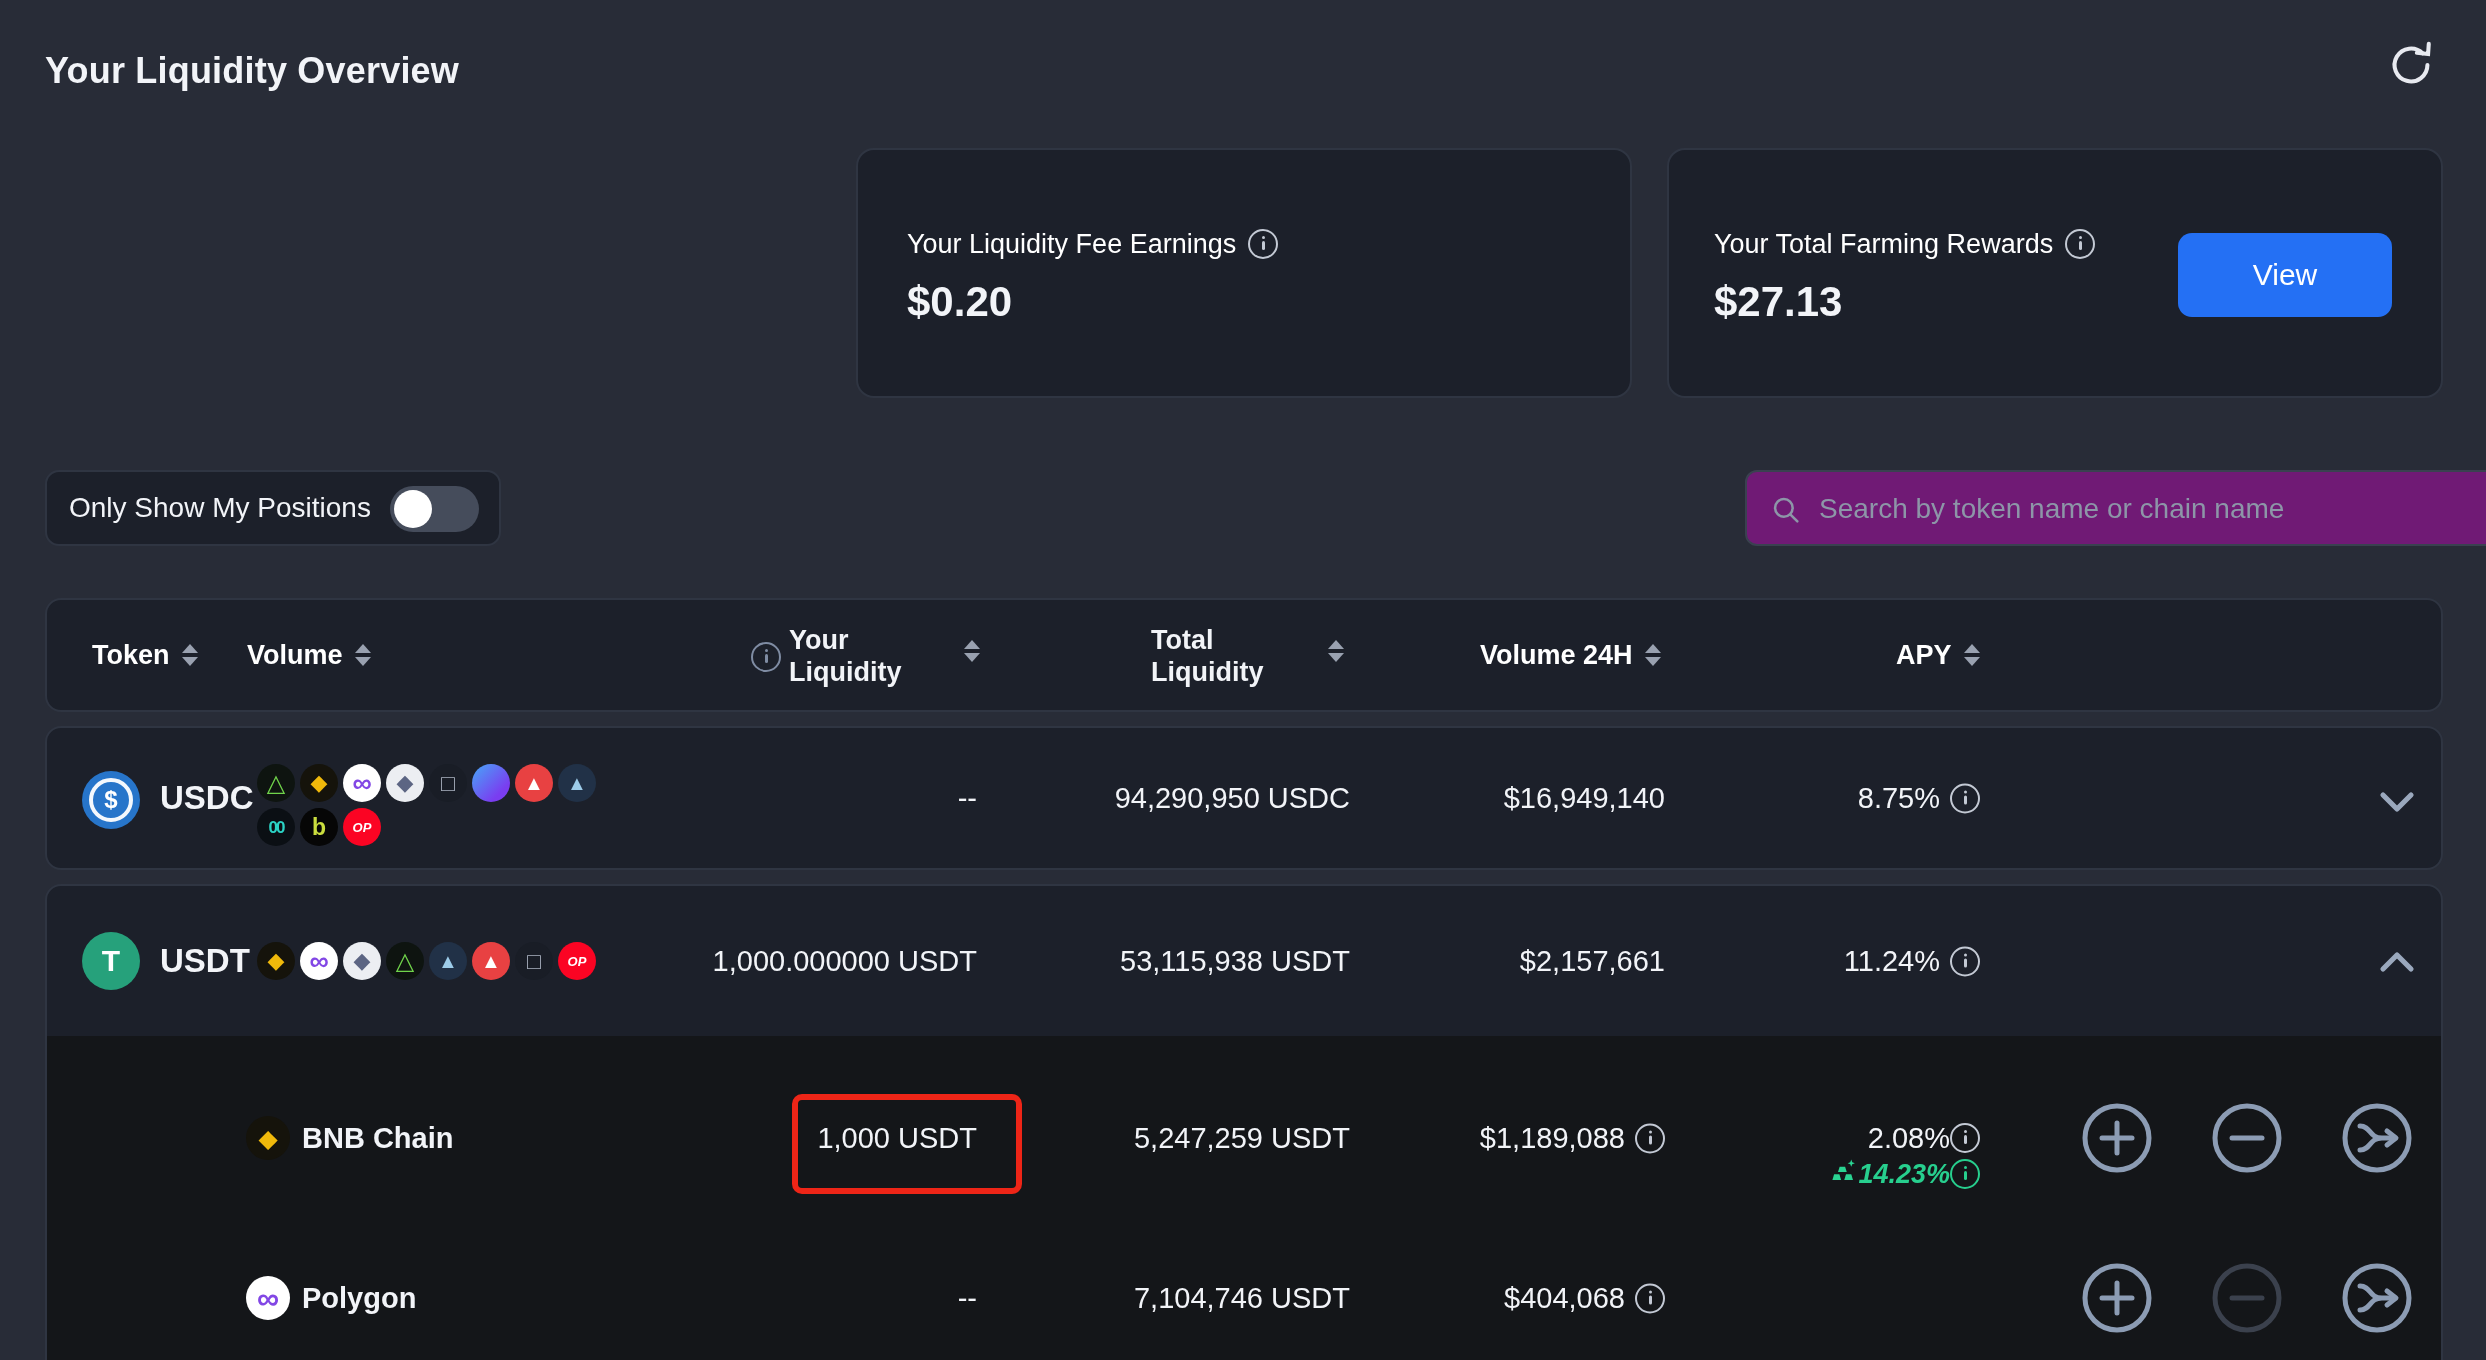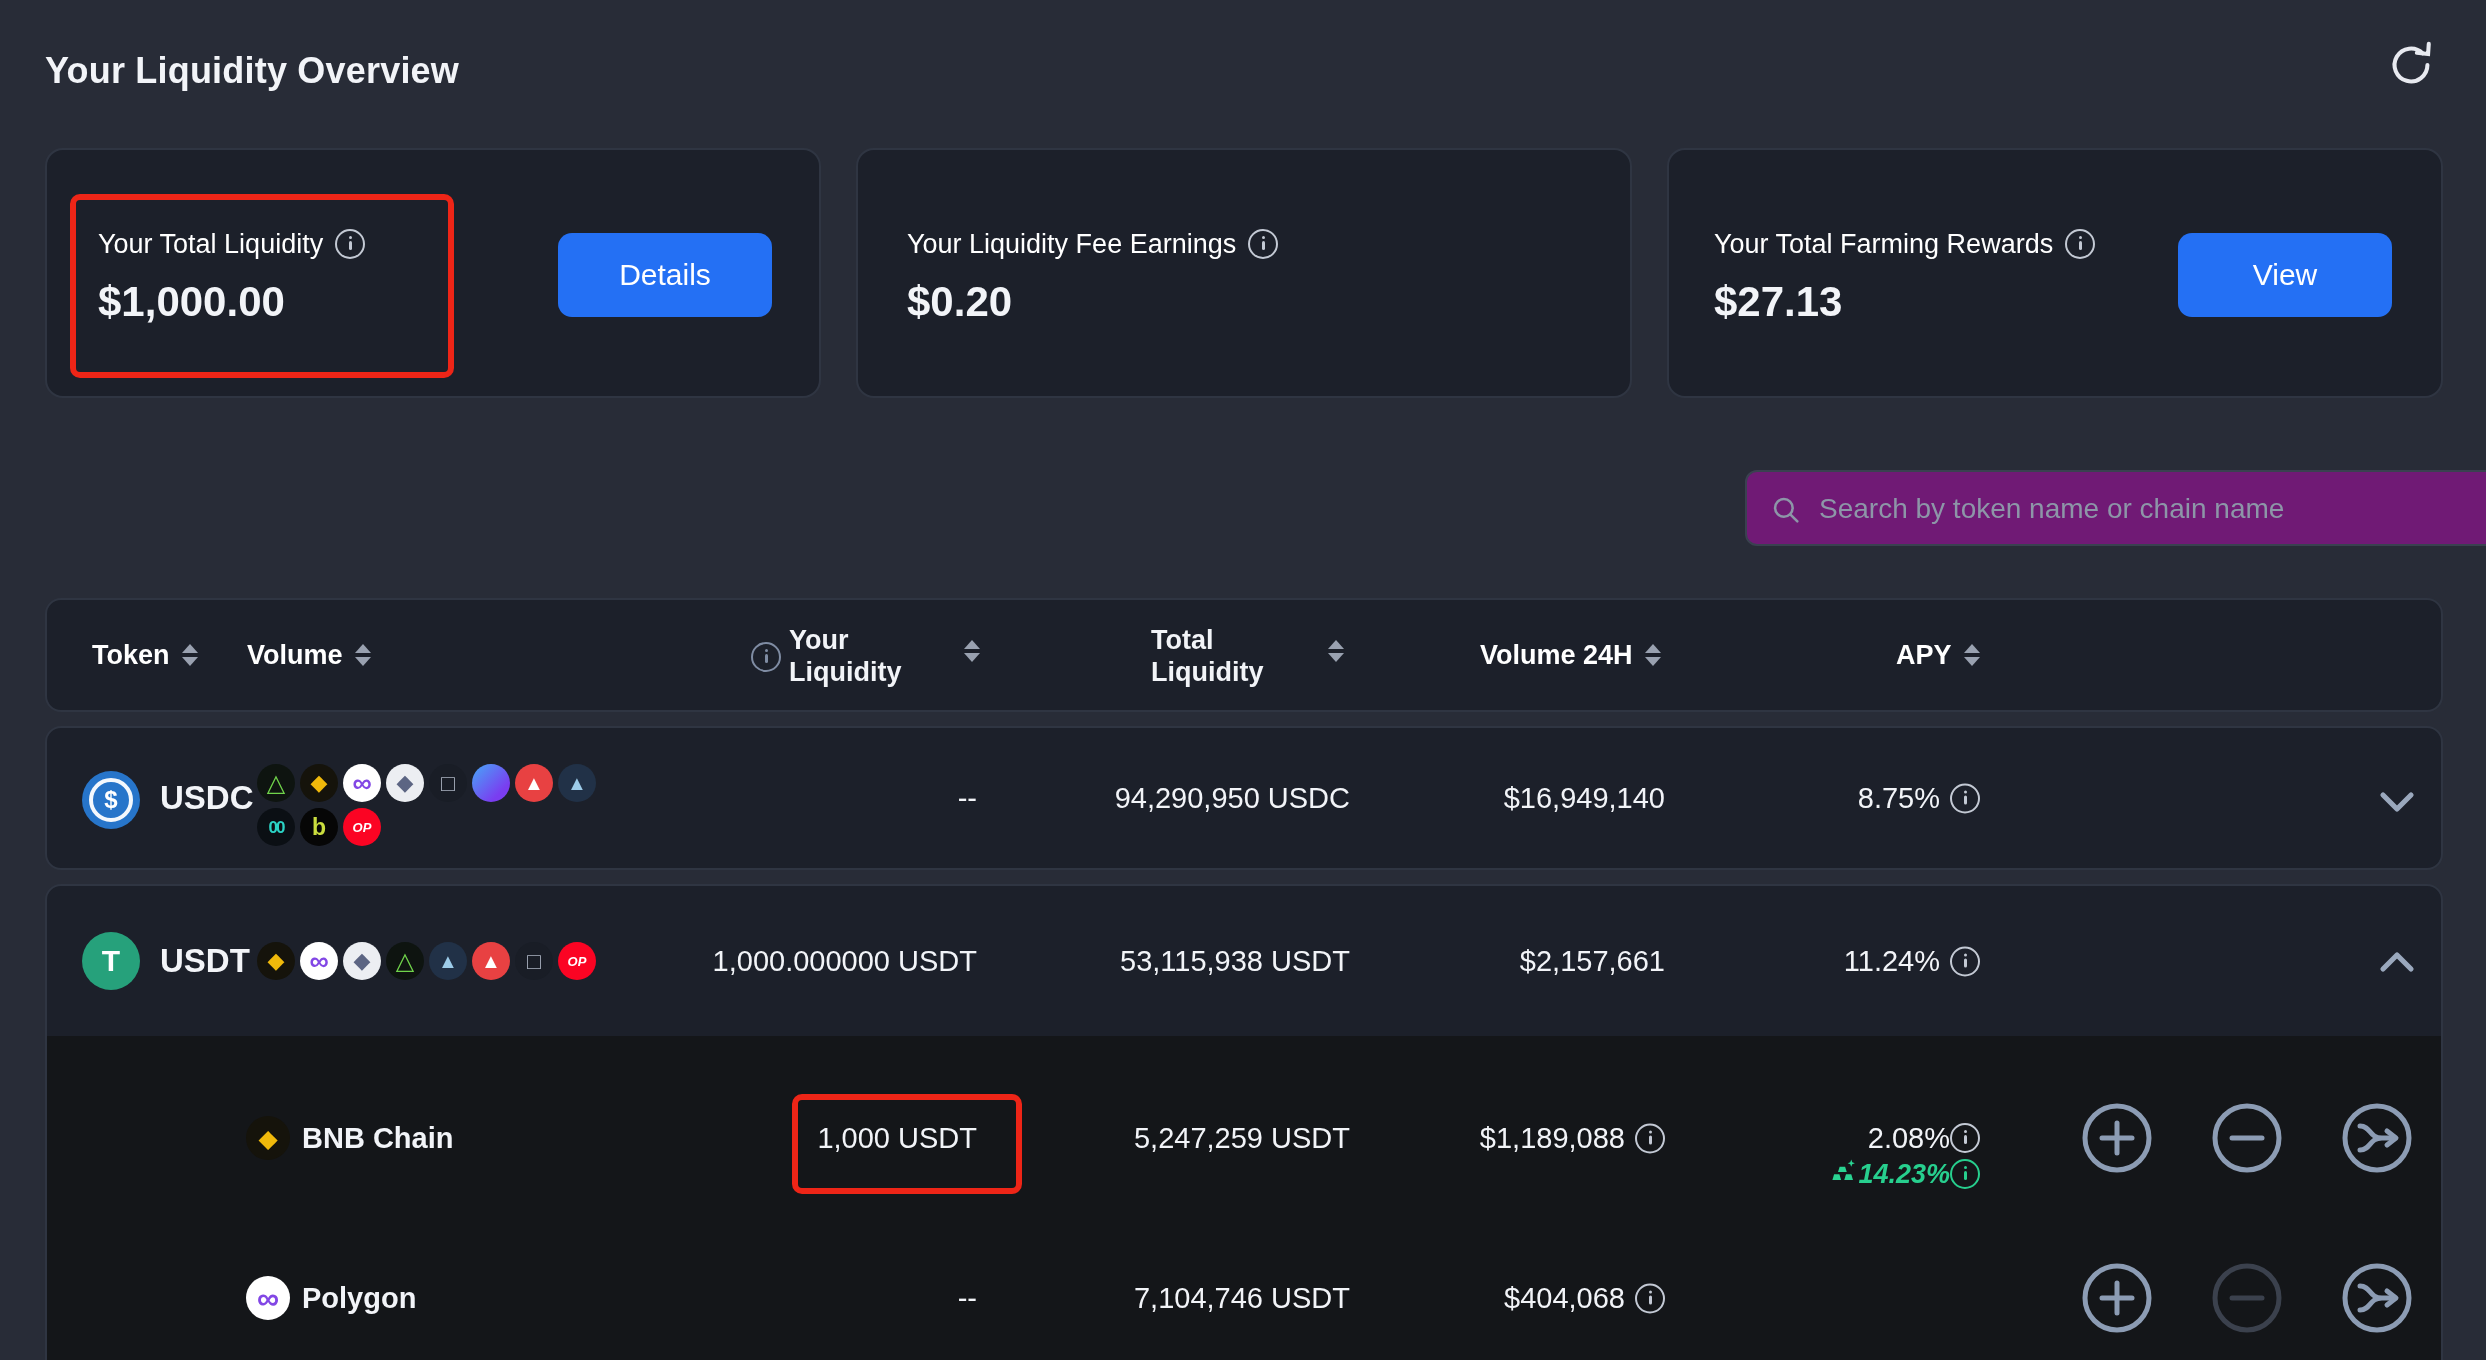--- a/index.html
+++ b/index.html
@@ -88,47 +88,44 @@
 
   <button class="abs refresh-btn" title="">
     <span>
       <svg width="54" height="54" viewBox="0 0 24 24" fill="none" stroke="currentColor" stroke-width="1.8" stroke-linecap="round">
         <path d="M19.3 12a7.3 7.3 0 1 1-2.1-5.15"></path>
         <polyline points="14.6,6.6 19.6,7.1 19.9,2.6" fill="none"></polyline>
       </svg>
     </span>
   </button>
 
-  <section class="abs card" style="left:45px;">
-    <div class="card-label" style="left:51px;top:77px;">
-      <span>Your Total Liquidity</span>
-      <span class="ic-info info-dim"></span>
-    </div>
-    <div class="card-value" style="left:51px;top:128px;">$1,000.00</div>
-    <button class="blue-btn">Details</button>
-    <div class="annotation" style="left:23px;top:44px;width:372px;height:172px;"></div>
-  </section>
 
   <section class="abs card" style="left:856px;">
     <div class="card-label" style="left:49px;top:77px;">
       <span>Your Liquidity Fee Earnings</span>
       <span class="ic-info info-dim"></span>
     </div>
     <div class="card-value" style="left:49px;top:128px;">$0.20</div>
   </section>
 
   <section class="abs card" style="left:1667px;">
     <div class="card-label" style="left:45px;top:77px;">
       <span>Your Total Farming Rewards</span>
       <span class="ic-info info-dim"></span>
     </div>
     <div class="card-value" style="left:45px;top:128px;">$27.13</div>
     <button class="blue-btn" style="left:509px;">View</button>
   </section>
 
+  <section class="abs toggle-card">
+    <div class="toggle-label">Only Show My Positions</div>
+    <div class="switch">
+        <div class="knob"></div>
+      </div>
+  </section>
 
   <div class="abs search-box">
     <span>
       <svg width="34" height="34" viewBox="0 0 24 24" fill="none" stroke="#8d96a8" stroke-width="1.8" stroke-linecap="round">
         <circle cx="10.5" cy="10.5" r="6.2"></circle>
           <line x1="15.2" y1="15.2" x2="20" y2="20"></line>
       </svg>
     </span>
     <input type="text" placeholder="Search by token name or chain name" style="">
   </div>

